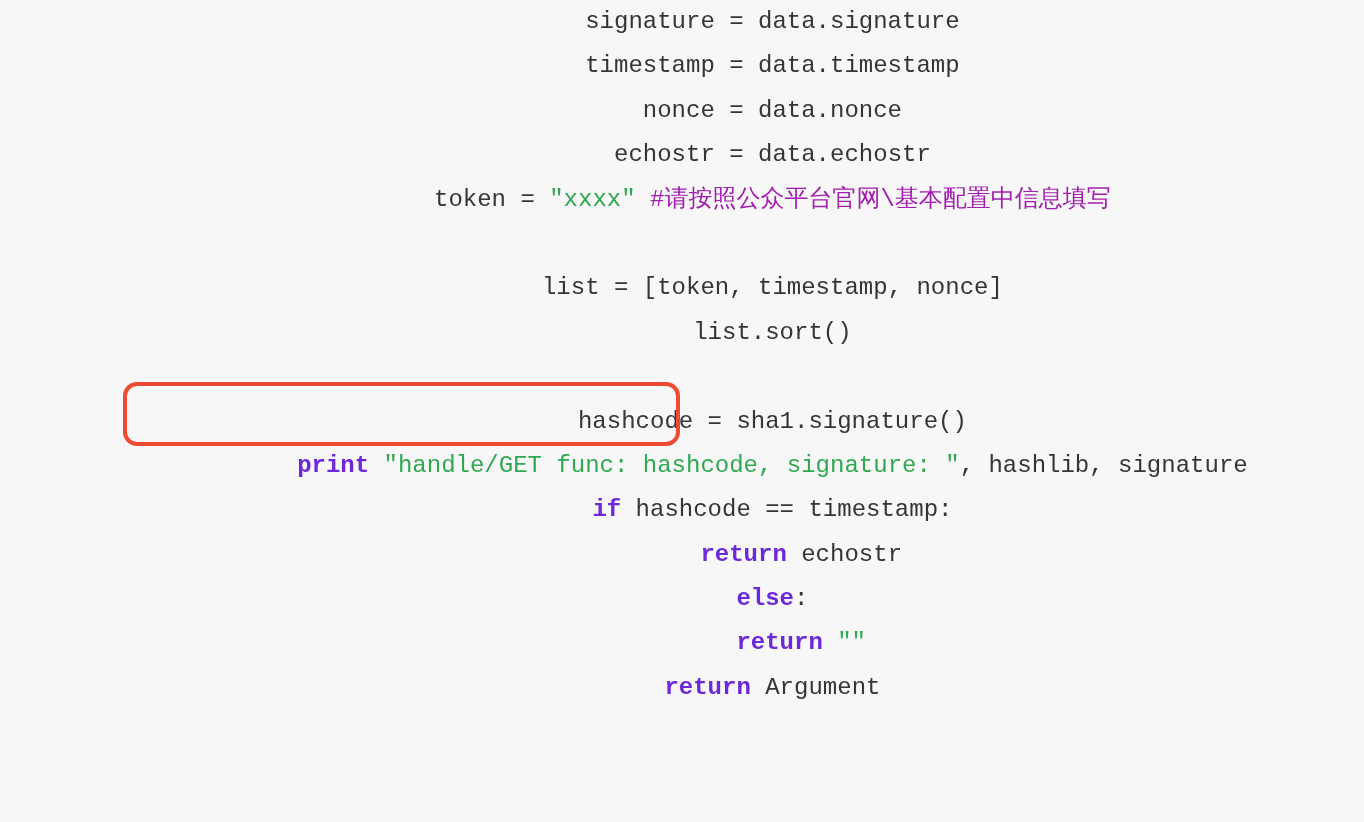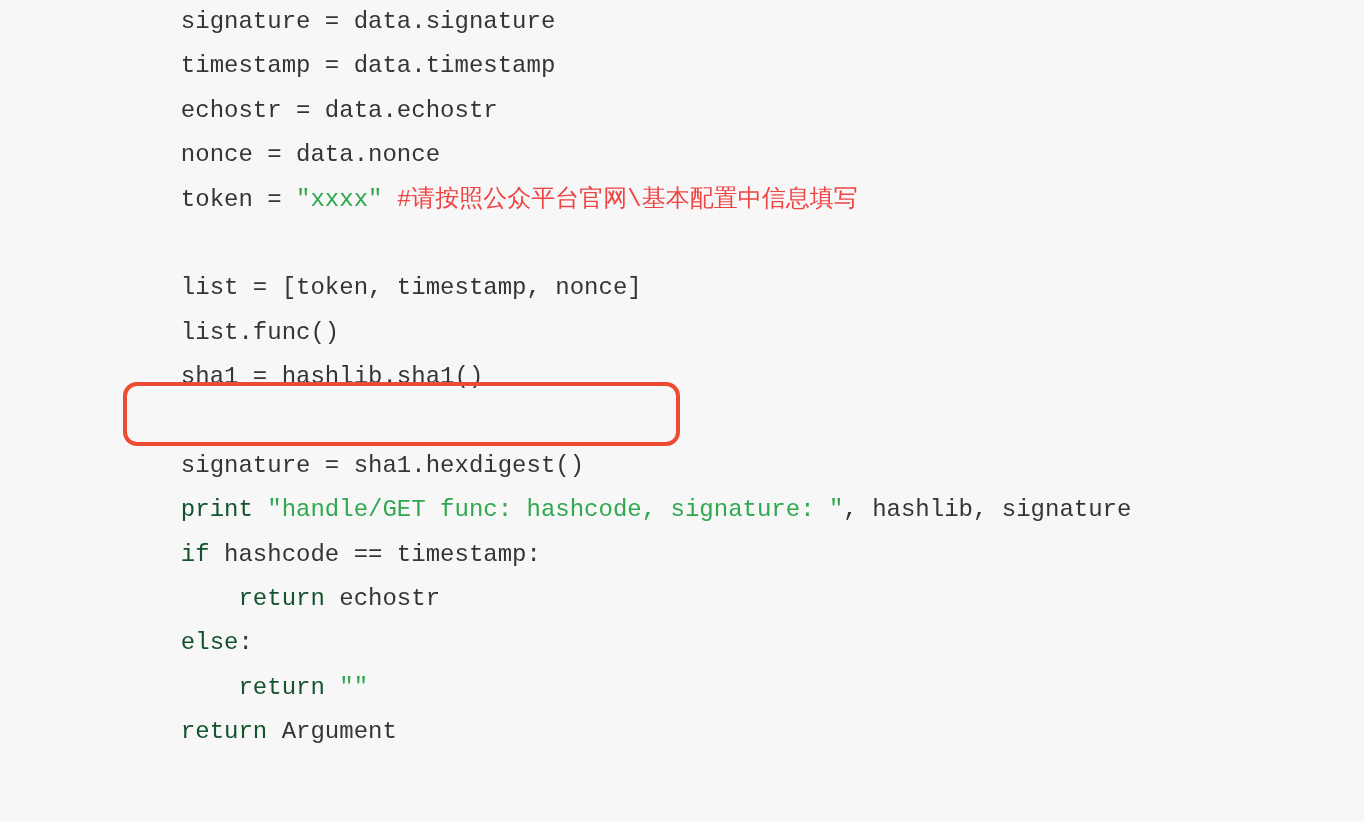--- a/index.html
+++ b/index.html
@@ -14,48 +14,48 @@
     height: 822px;
     overflow: hidden;
   }
   .code-block {
     padding: 0;
     position: relative;
   }
   .line {
     white-space: pre;
     padding-left: 8px;
+    text-align: center;
   }
-  .kw { color: #14532d; }      
+  .kw { color: #6d28d9; font-weight: bold; }      
   .str { color: #2fa84f; }     
-  .cmt { color: #ef4444; }     
+  .cmt { color: #a21caf; }     
   .plain { color: #353535; }
   .highlight-box {
     position: absolute;
     border: 4px solid #ef4a32;
     border-radius: 14px;
     pointer-events: none;
     box-sizing: border-box;
   }
 </style>
 </head>
 <body>
 
 <div class="code-block">
 <div class="line"><span>            </span><span class="plain">signature = data.signature</span></div>
 <div class="line"><span>            </span><span class="plain">timestamp = data.timestamp</span></div>
+<div class="line"><span>            </span><span class="plain">nonce = data.nonce</span></div>
 <div class="line"><span>            </span><span class="plain">echostr = data.echostr</span></div>
-<div class="line"><span>            </span><span class="plain">nonce = data.nonce</span></div>
 <div class="line"><span>            </span><span class="plain">token = </span><span class="str">"xxxx"</span><span> </span><span class="cmt">#请按照公众平台官网\基本配置中信息填写</span></div>
 <div class="line">&nbsp;</div>
 <div class="line"><span>            </span><span class="plain">list = [token, timestamp, nonce]</span></div>
-<div class="line"><span>            </span><span class="plain">list.func()</span></div>
-<div class="line"><span>            </span><span class="plain">sha1 = hashlib.sha1()</span></div>
+<div class="line"><span>            </span><span class="plain">list.sort()</span></div>
 <div class="line"><span>            </span></div>
-<div class="line"><span>            </span><span class="plain">signature = sha1.hexdigest()</span></div>
+<div class="line"><span>            </span><span class="plain">hashcode = sha1.signature()</span></div>
 <div class="line"><span>            </span><span class="kw">print</span><span> </span><span class="str">"handle/GET func: hashcode, signature: "</span><span class="plain">, hashlib, signature</span></div>
 <div class="line"><span>            </span><span class="kw">if</span><span class="plain"> hashcode == timestamp:</span></div>
 <div class="line"><span>                </span><span class="kw">return</span><span class="plain"> echostr</span></div>
 <div class="line"><span>            </span><span class="kw">else</span><span class="plain">:</span></div>
 <div class="line"><span>                </span><span class="kw">return</span><span> </span><span class="str">""</span></div>
 <div class="line"><span>            </span><span class="kw">return</span><span class="plain"> Argument</span></div>
 
 <div class="highlight-box" style="top:382px;left:123px;width:557px;height:64px;"></div>
 </div>
 

